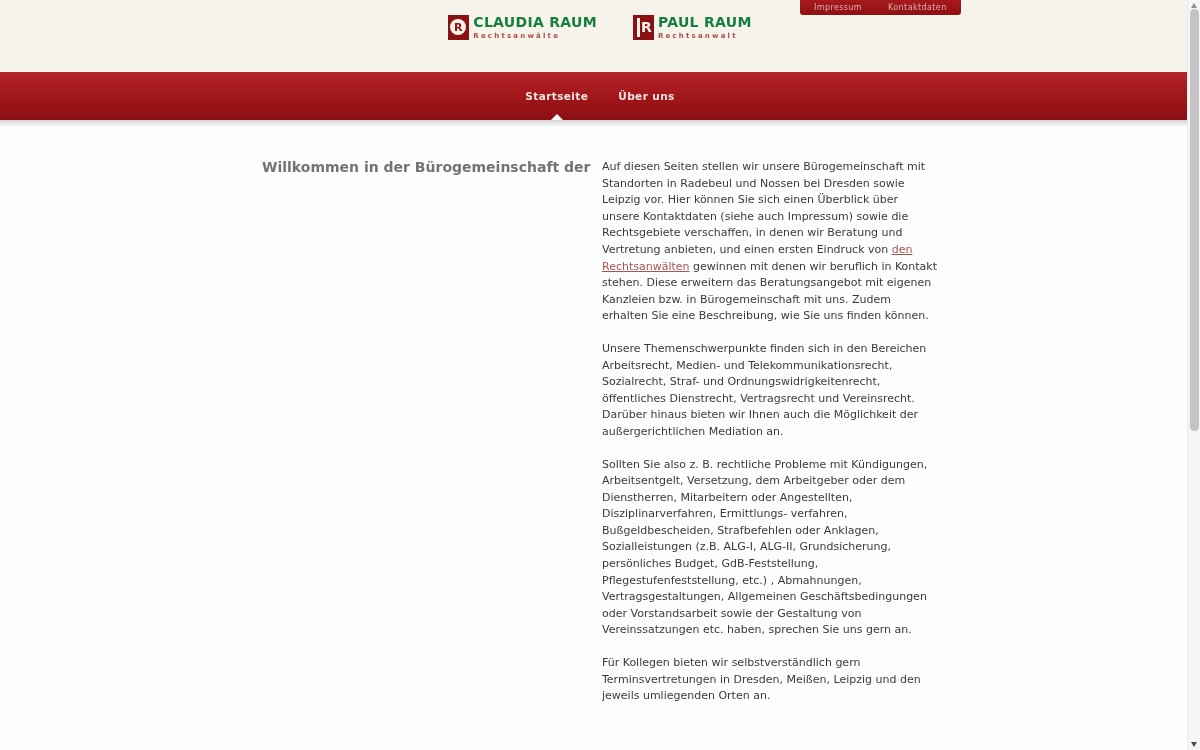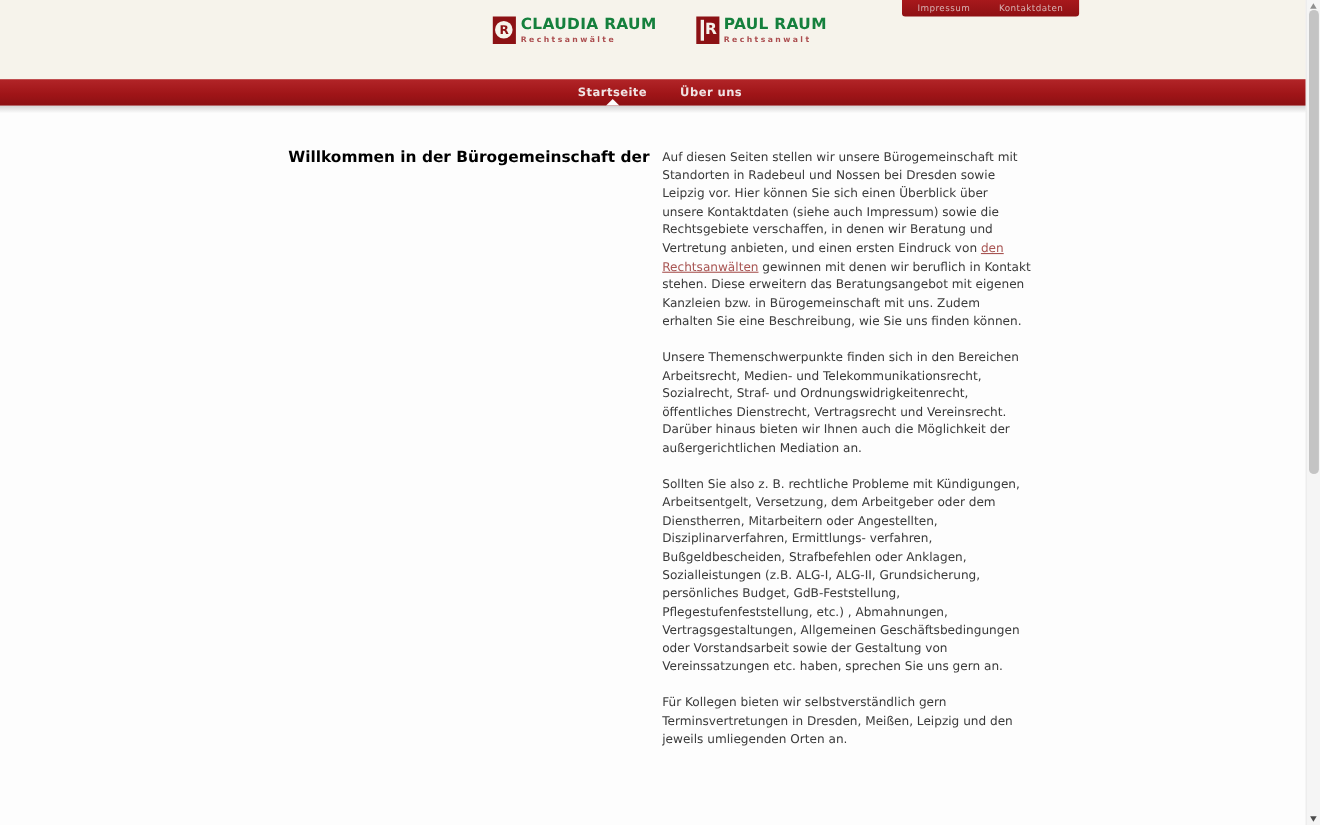--- a/index.html
+++ b/index.html
@@ -11,21 +11,21 @@
   }
 
   
   .header-strip {
     height:72px;
     background:#f6f3eb;
     position:relative;
   }
   .minibar {
     position:absolute;
-    left:820px; top:0;
+    left:800px; top:0;
     height:15px;
     padding:0 14px;
     background:linear-gradient(180deg,#a7191c,#8e1013);
     border-radius:0 0 3px 3px;
     display:flex; align-items:center; gap:26px;
   }
   .mini-btn {
     font-size:8px;
     color:#d9b2b2;
     letter-spacing:.4px;
@@ -77,21 +77,21 @@
     font-family:"DejaVu Serif","Liberation Serif",serif;
     font-style:italic;
     font-size:13px;
     color:#332e28;
     margin-top:3px;
     letter-spacing:.3px;
   }
 
   
   .navbar {
-    height:24px;
+    height:48px;
     background:linear-gradient(180deg,#b22528 0%,#a01518 55%,#8c1013 100%);
     display:flex; justify-content:center; align-items:stretch; gap:26px;
     position:relative;
   }
   .nav-item {
     display:flex; align-items:center;
     color:#f0e3e3;
     font-size:10.5px; font-weight:bold;
     letter-spacing:.4px;
     cursor:pointer;
@@ -117,21 +117,21 @@
   .main-wrap {
     width:676px;
     margin:0 auto;
     padding-top:30px;
     display:flex;
     gap:14px;
   }
   .heading-col { width:326px; flex:0 0 auto; }
   .page-heading {
     text-align:right;
-    color:#000000;
+    color:#737373;
     font-weight:bold;
     font-size:14px;
     line-height:20px;
   }
   .page-heading .hline { white-space:nowrap; }
   .content-col {
     width:336px; flex:0 0 auto;
     font-size:11px;
     line-height:16.6px;
     color:#3a3a3a;

